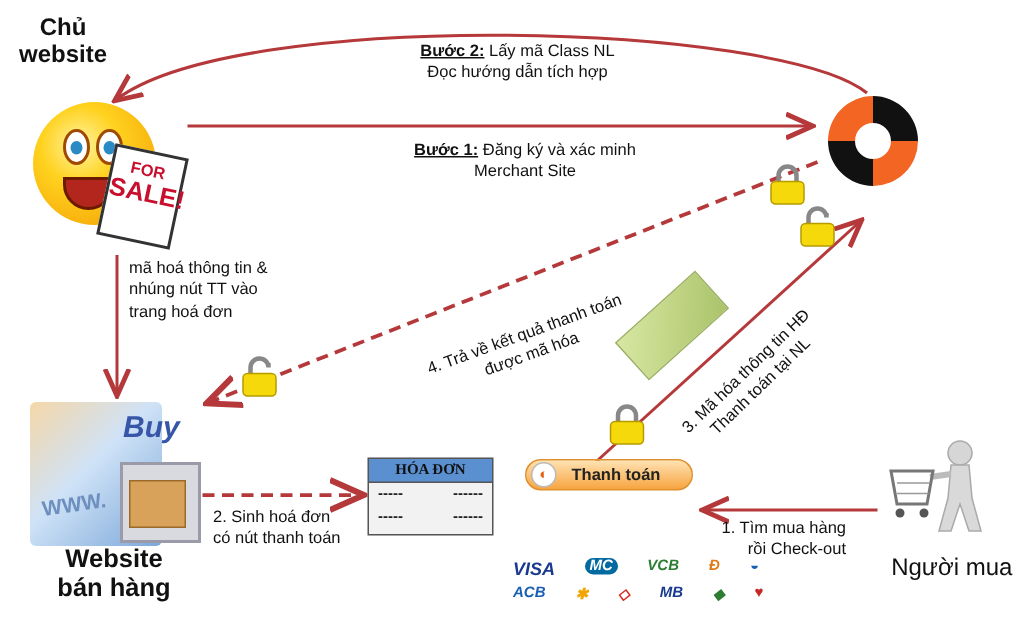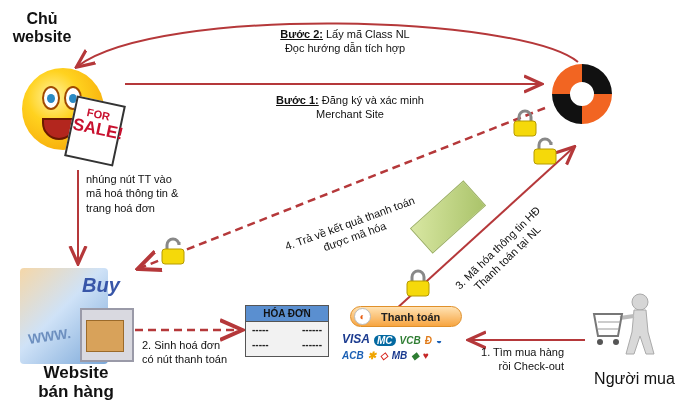--- a/index.html
+++ b/index.html
@@ -29,30 +29,30 @@
   
   .web-img { left: 20px; top: 268px; width: 88px; height: 96px;
              background: linear-gradient(135deg, #f5d7a8 0%, #cfe2f7 45%, #7aa7d8 100%); border-radius: 4px; }
   .web-img .buy { position: absolute; left: 62px; top: 6px; font-size: 20px; font-weight: bold; color: #3856a8; font-style: italic; }
   .web-img .monitor { position: absolute; left: 60px; top: 40px; width: 50px; height: 50px; background: #d9d9e0; border: 2px solid #9a9aa8; }
   .web-img .box { position: absolute; left: 66px; top: 52px; width: 36px; height: 30px; background: #d8a25a; border: 1px solid #9b6a2a; }
   .web-img .www { position: absolute; left: 8px; top: 60px; font-size: 14px; color: #6d8fbf; font-weight: bold; transform: rotate(-8deg); }
 
   
   .invoice { left: 245px; top: 305px; width: 82px; height: 50px; border: 1px solid #555; background: #f2f2f2; }
-  .invoice .head { height: 15px; background: #5a8fd0; border-bottom: 1px solid #555; text-align: center; font-size: 10px; font-weight: bold; line-height: 15px; color: #111; }
+  .invoice .head { height: 15px; background: #5a8fd0; border-bottom: 1px solid #555; text-align: center; font-size: 10px; font-weight: bold; line-height: 15px; color: #111; font-family: Liberation Serif, serif; }
   .invoice .row { display: flex; justify-content: space-between; padding: 0 6px; font-size: 10px; line-height: 15px; font-weight: bold; color: #222; }
 
   
   .pay-btn { left: 350px; top: 306px; width: 112px; height: 21px; border-radius: 11px;
              background: linear-gradient(#ffe2b3, #f7a541); border: 1px solid #e0902a;
              display: flex; align-items: center; font-size: 11px; font-weight: bold; color: #222; box-sizing: border-box; }
   .pay-btn .logo { width: 15px; height: 15px; border-radius: 50%; background: #fff; border: 1px solid #bbb; margin: 0 10px 0 3px;
                    display: flex; align-items: center; justify-content: center; font-size: 10px; color: #e85c10; }
-  .bank-row { display: flex; gap: 4px; align-items: flex-end; }
+  .bank-row { display: flex; gap: 20px; align-items: flex-start; margin-top: 40px; }
   .bank { font-size: 10px; font-weight: bold; font-style: italic; }
 
   
   .buyer { left: 590px; top: 292px; width: 70px; height: 68px; }
 
   
   .lock { width: 26px; height: 30px; }
   .money { left: 412px; top: 200px; width: 70px; height: 32px; transform: rotate(-42deg);
            background: linear-gradient(135deg, #d8e7a2, #aac36a); border: 1px solid #9bb060; }
 </style>
@@ -99,22 +99,22 @@
   <div><span class="step-label">Bước 2:</span> <span>Lấy mã Class NL</span></div>
   <div>Đọc hướng dẫn tích hợp</div>
 </div>
 
 <div class="abs step-text" style="left:240px;top:93px;width:220px;text-align:center;">
   <div><span class="step-label">Bước 1:</span> <span>Đăng ký và xác minh</span></div>
   <div>Merchant Site</div>
 </div>
 
 <div class="abs step-text" style="left:86px;top:172px;width:120px;">
+  <div>mã hoá thông tin &amp;</div>
   <div>nhúng nút   TT vào</div>
-  <div>mã hoá thông tin &amp;</div>
   <div>trang hoá đơn</div>
 </div>
 
 <div class="abs step-text rot" style="left:283px;top:240px;transform:rotate(-20deg);text-align:center;">
   <div>4. Trả về kết quả thanh toán</div>
   <div>được mã hóa</div>
 </div>
 
 <div class="abs step-text rot" style="left:452px;top:282px;transform:rotate(-44deg);text-align:center;">
   <div>3. Mã hóa thông tin HĐ</div>

